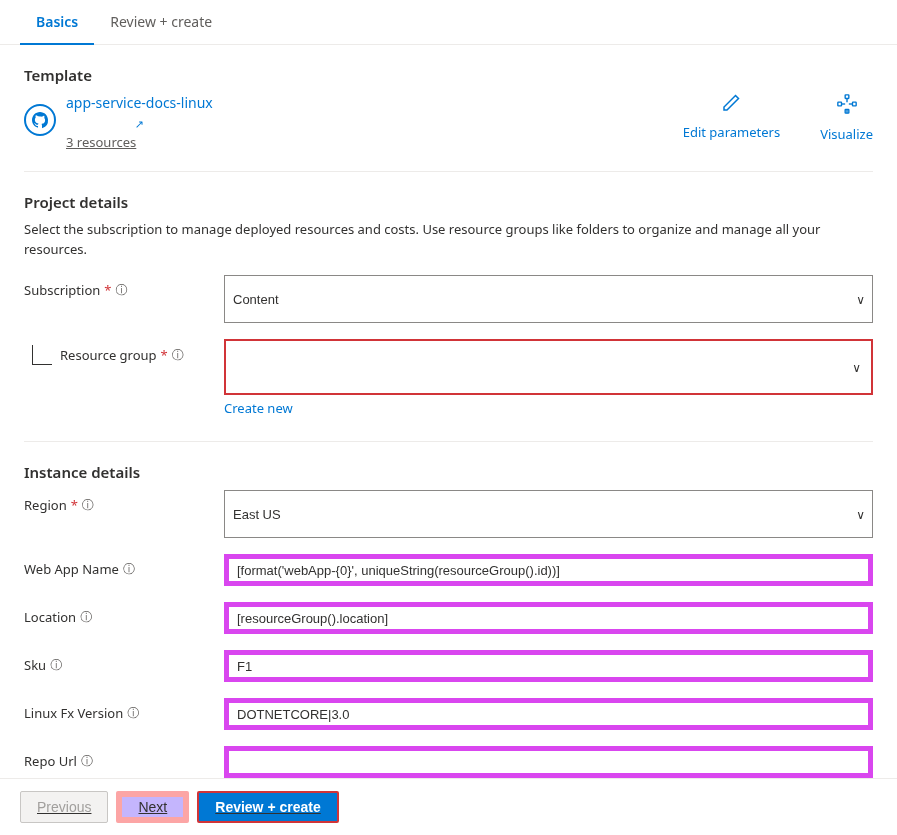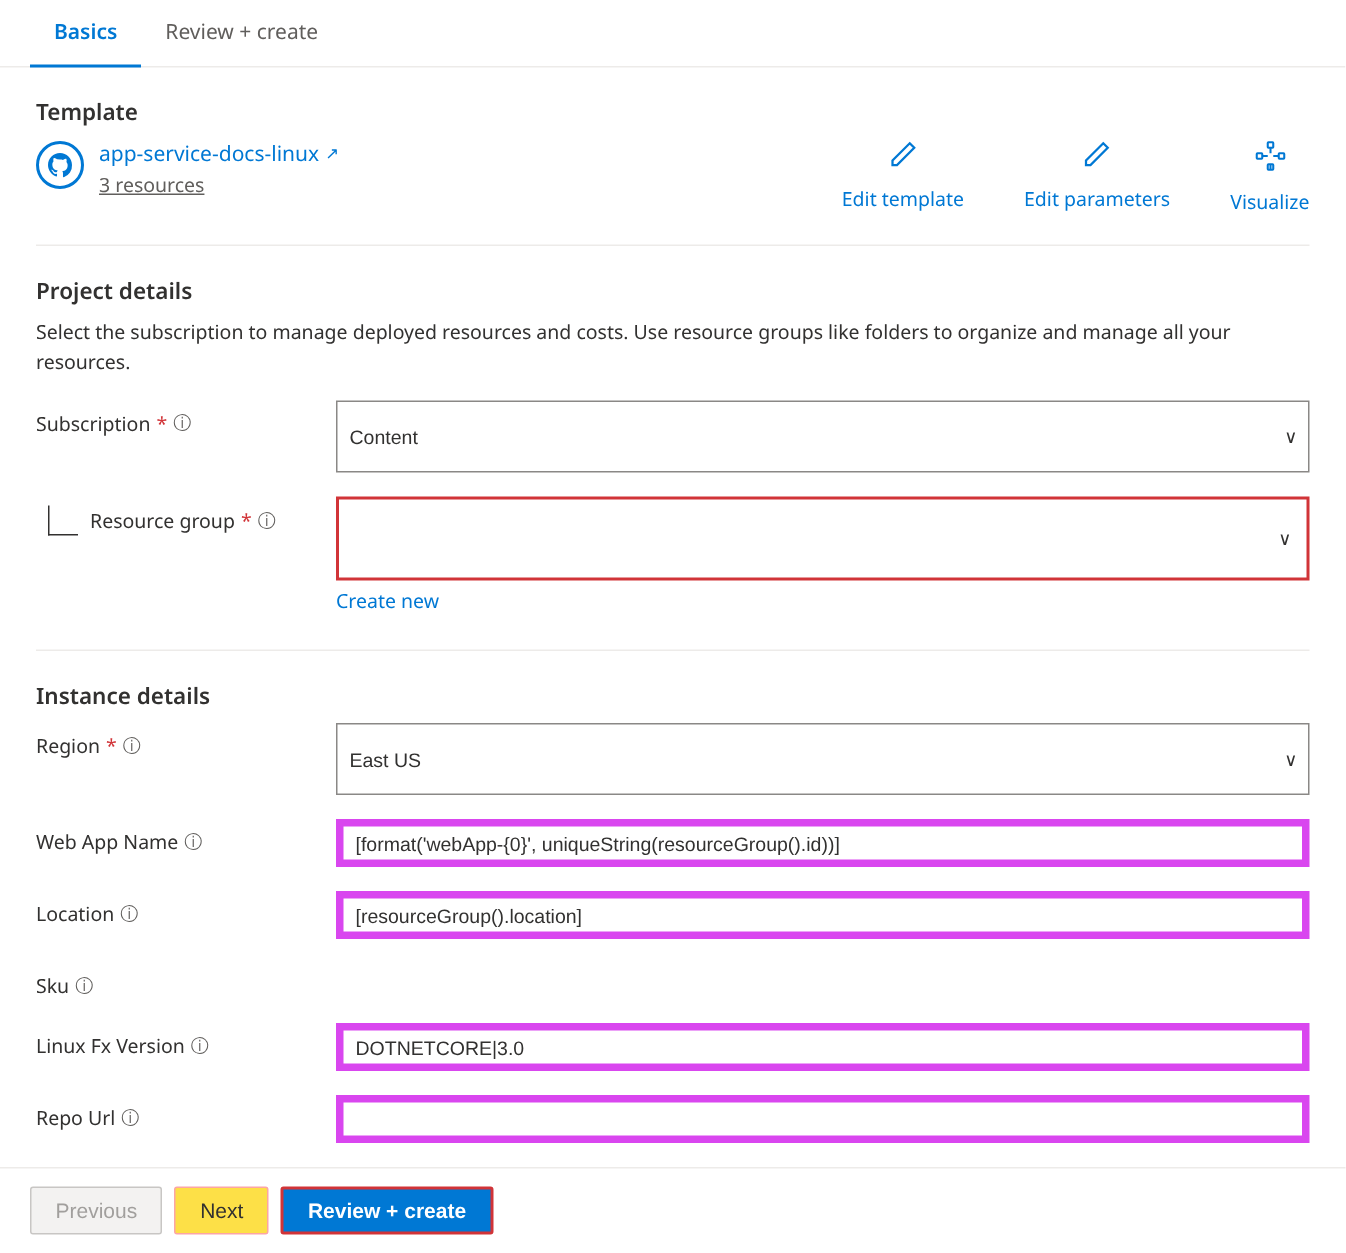--- a/index.html
+++ b/index.html
@@ -65,20 +65,21 @@
       height: 32px;
       color: #0078d4;
     }
     .template-name {
       color: #0078d4;
       font-size: 14px;
       text-decoration: none;
       display: flex;
       align-items: center;
       gap: 4px;
+      flex-direction: column;
     }
     .template-resources {
       font-size: 13px;
       color: #605e5c;
       margin-top: 2px;
       text-decoration: underline;
     }
     .template-actions {
       display: flex;
       gap: 40px;
@@ -207,42 +208,43 @@
       position: fixed;
       bottom: 0;
       left: 0;
       right: 0;
       background: #fff;
       border-top: 1px solid #edebe9;
       padding: 12px 20px;
       display: flex;
       align-items: center;
       gap: 8px;
+      text-decoration: underline;
     }
     .btn {
       height: 32px;
       padding: 0 16px;
       font-size: 14px;
       cursor: pointer;
       border-radius: 2px;
     }
     .btn-default {
       background: #fff;
       border: 1px solid #8a8886;
       color: #323130;
     }
     .btn-default:disabled {
       background: #f3f2f1;
       color: #a19f9d;
       border-color: #c8c6c4;
       cursor: not-allowed;
     }
     .btn-secondary {
-      background: #fde047;
-      border: 1px solid #fca5a5;
+      background: #c4b5fd;
+      border: 6px solid #fca5a5;
       color: #323130;
     }
     .btn-primary {
       background: #0078d4;
       border: 2px solid #d13438;
       color: #fff;
       font-weight: 600;
     }
 
     
@@ -283,28 +285,20 @@
         <div>
           <a class="template-name">
             <span>app-service-docs-linux</span>
             <span style="font-size:11px;">↗</span>
           </a>
           <div class="template-resources">3 resources</div>
         </div>
       </div>
 
       <div class="template-actions">
-        <a class="template-action">
-          <span>
-            <svg class="pencil-svg" viewBox="0 0 20 20" fill="none" xmlns="http://www.w3.org/2000/svg">
-              <path d="M14.5 2.5l3 3L6 17H3v-3L14.5 2.5z" stroke="#0078d4" stroke-width="1.5" fill="none"></path>
-            </svg>
-          </span>
-          <span>Edit template</span>
-        </a>
         <a class="template-action">
           <span>
             <svg class="pencil-svg" viewBox="0 0 20 20" fill="none" xmlns="http://www.w3.org/2000/svg">
               <path d="M14.5 2.5l3 3L6 17H3v-3L14.5 2.5z" stroke="#0078d4" stroke-width="1.5" fill="none"></path>
             </svg>
           </span>
           <span>Edit parameters</span>
         </a>
         <a class="template-action">
           <span>
@@ -407,20 +401,23 @@
       <div class="form-control">
         <input type="text" class="text-input" value="[resourceGroup().location]" style="">
       </div>
     </div>
 
     <div class="form-row">
       <div class="form-label">
         <span>Sku</span>
         <span class="info-icon">ⓘ</span>
       </div>
+      <div class="form-control">
+        <input type="text" class="text-input" value="F1" style="">
+      </div>
     </div>
 
     <div class="form-row">
       <div class="form-label">
         <span>Linux Fx Version</span>
         <span class="info-icon">ⓘ</span>
       </div>
       <div class="form-control">
         <input type="text" class="text-input" value="DOTNETCORE|3.0" style="">
       </div>

